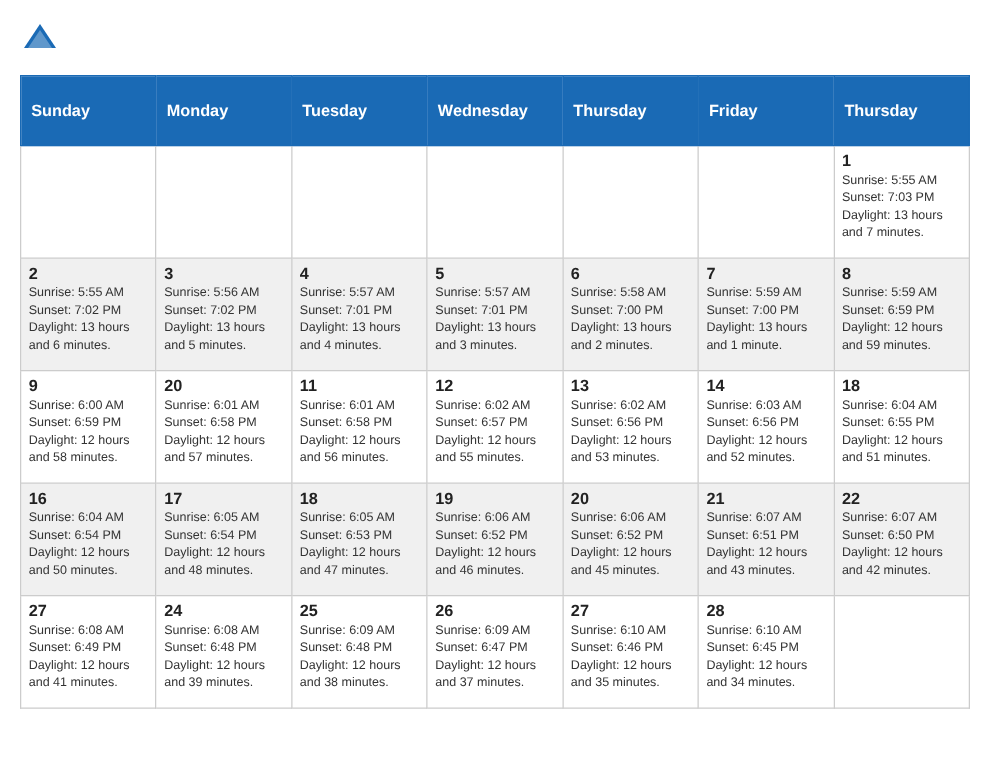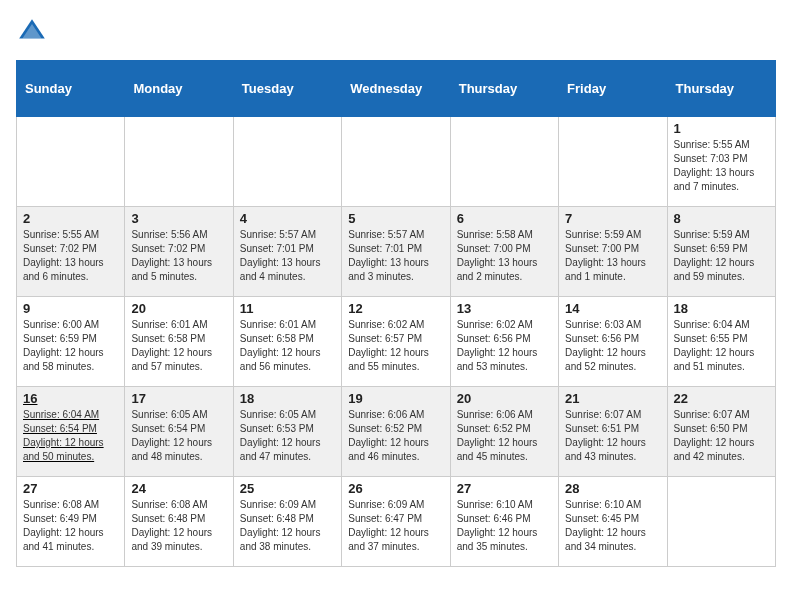--- a/index.html
+++ b/index.html
@@ -228,21 +228,21 @@
         </td>
         <td>
           <div class="day-num">18</div>
           <div class="day-info" style="white-space: pre-line;">Sunrise: 6:04 AM
 Sunset: 6:55 PM
 Daylight: 12 hours
 and 51 minutes.</div>
         </td>
       </tr>
       <tr>
-        <td style="background-color: rgb(240, 240, 240); text-decoration: underline;">
+        <td style="background-color: rgb(240, 240, 240);">
           <div class="day-num">16</div>
           <div class="day-info" style="white-space: pre-line;">Sunrise: 6:04 AM
 Sunset: 6:54 PM
 Daylight: 12 hours
 and 50 minutes.</div>
         </td>
         <td style="background-color: rgb(240, 240, 240);">
           <div class="day-num">17</div>
           <div class="day-info" style="white-space: pre-line;">Sunrise: 6:05 AM
 Sunset: 6:54 PM

